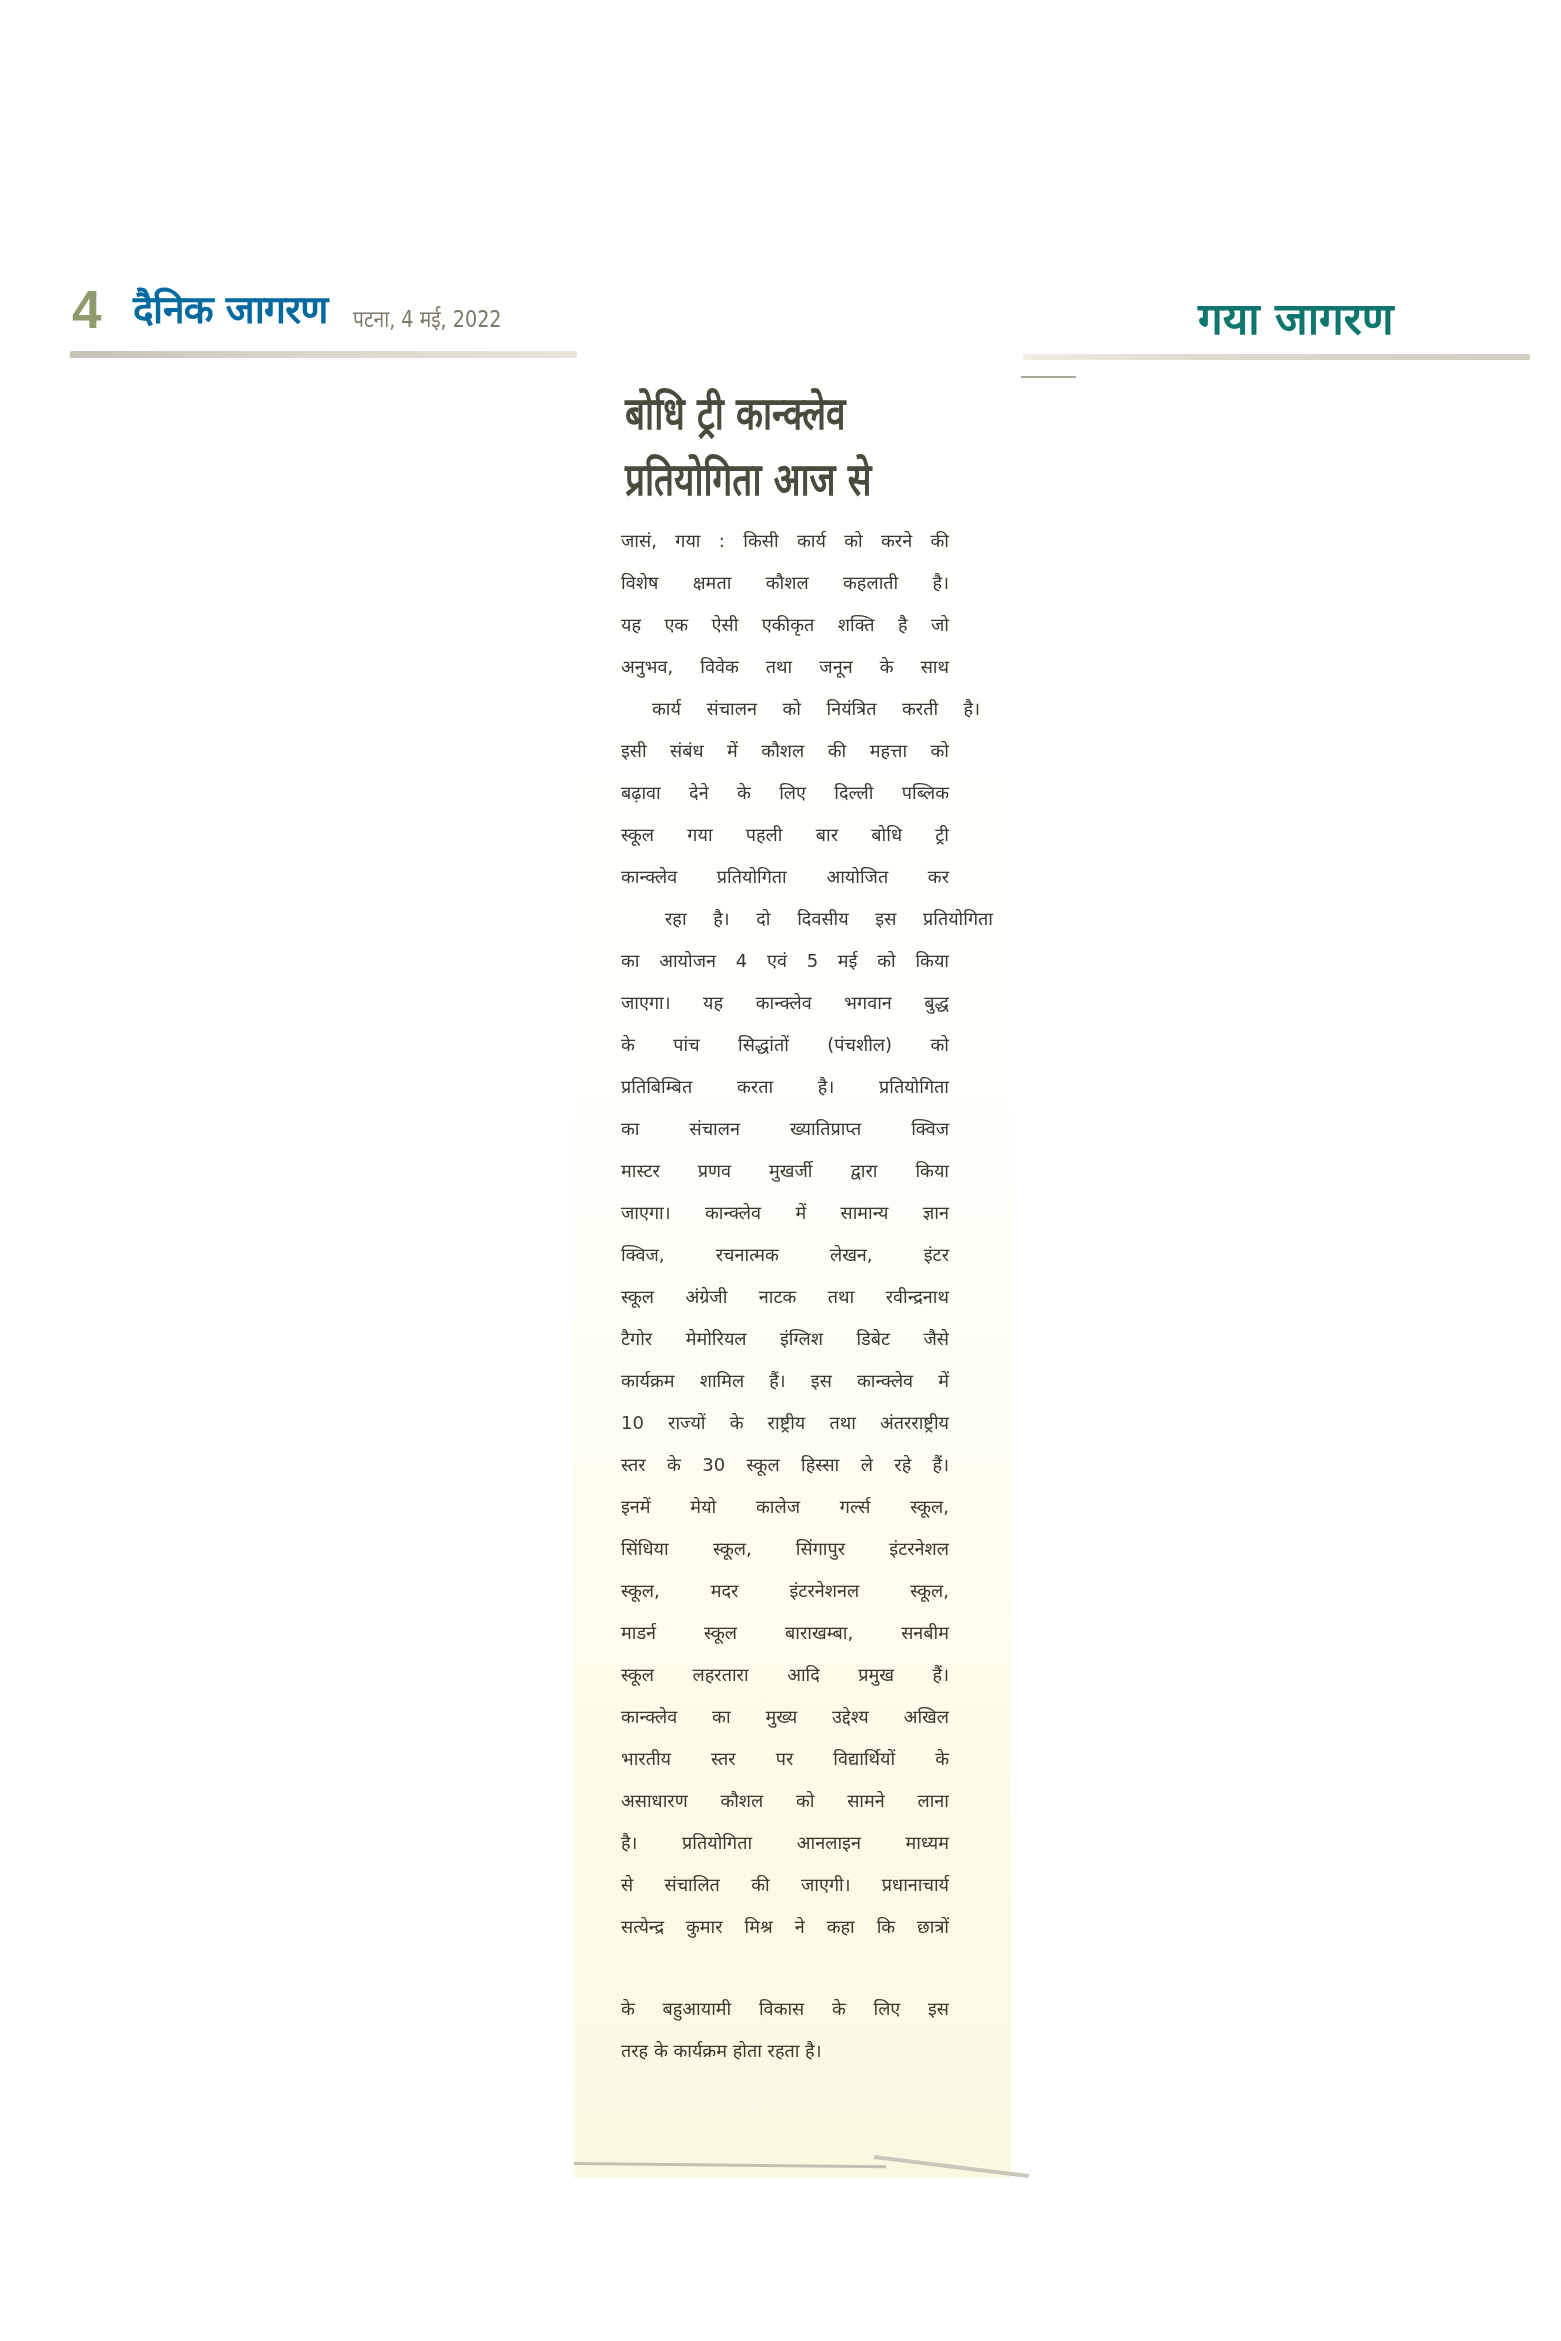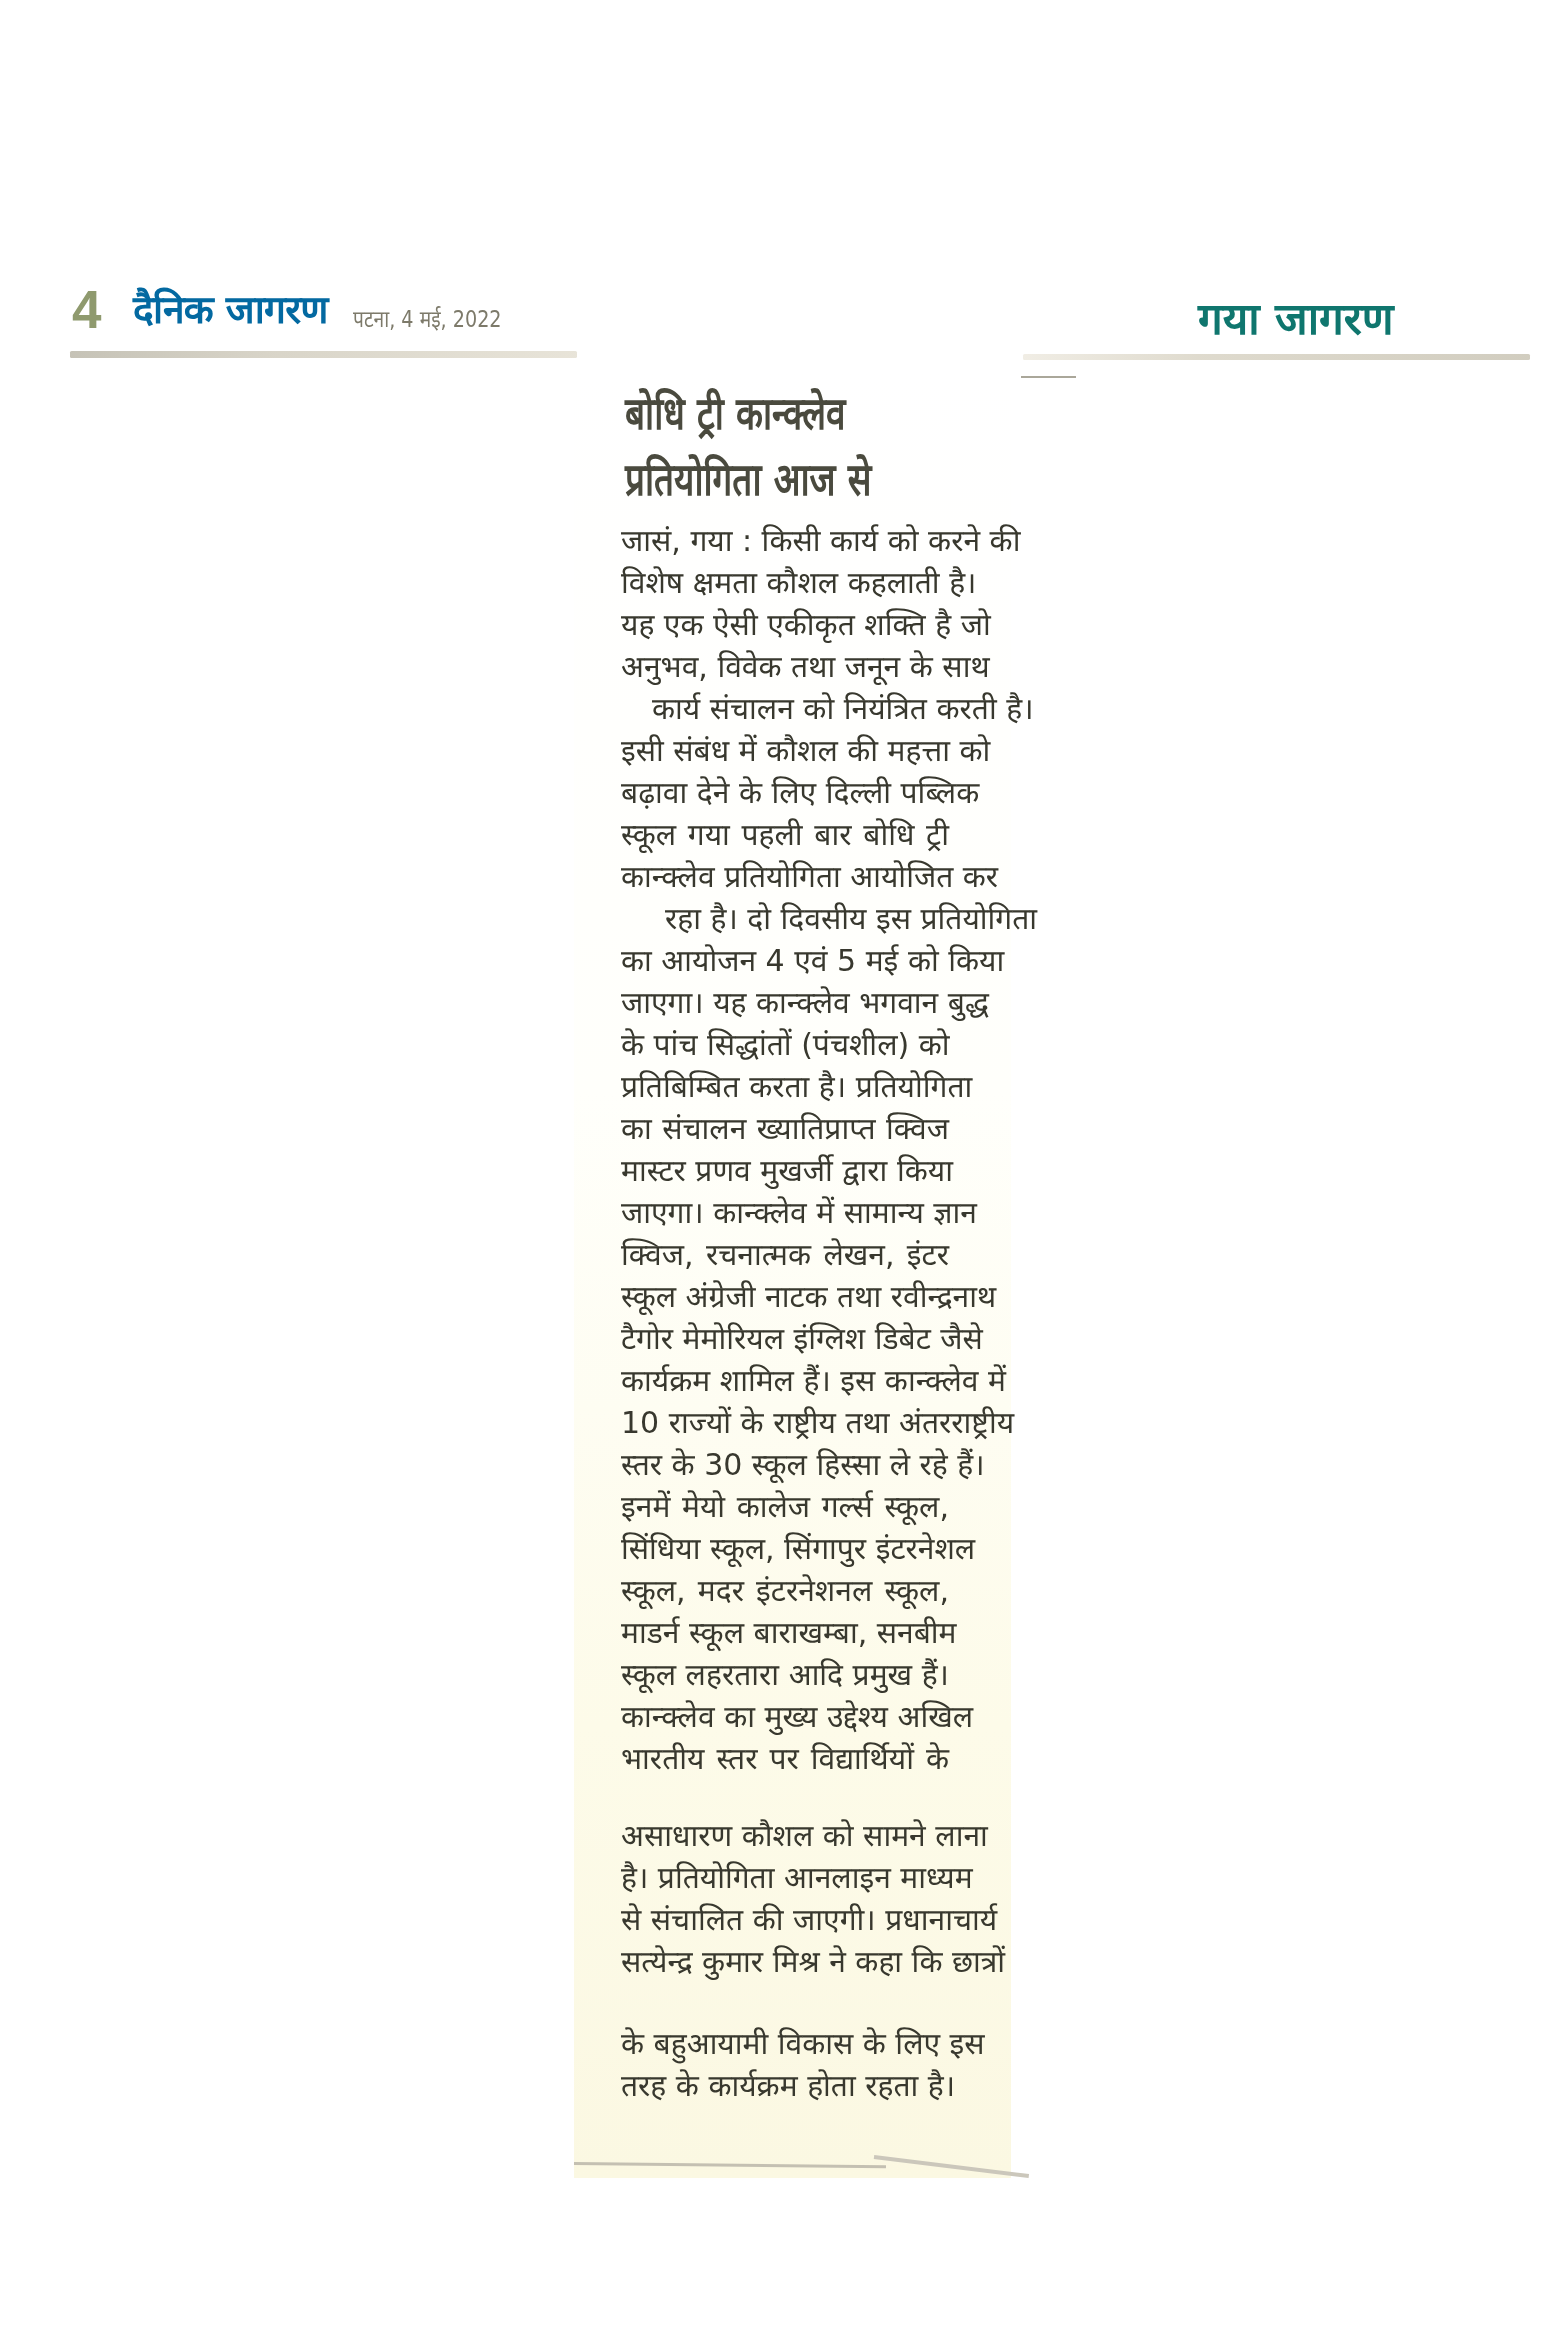--- a/index.html
+++ b/index.html
@@ -48,21 +48,21 @@
       left: 574px; top: 367px; width: 437px; height: 1811px;
       background: linear-gradient(180deg, #ffffff 0%, #fffffb 40%, #fdfbe9 75%, #fbf8e2 100%);
     }
     .headline {
       left: 625px; top: 381px; width: 343px;
       font-size: 45px; line-height: 66px; font-weight: bold; color: #4a4a3e;
       transform: scaleX(0.78); transform-origin: left top; white-space: nowrap;
     }
     .body-text {
       left: 621px; top: 520px; width: 328px;
-      font-size: 30px; line-height: 42px; color: #38382e;
+      font-size: 18px; line-height: 42px; color: #38382e;
     }
     .body-line {
       display: block; height: 42px; white-space: nowrap; overflow: visible;
       text-align: justify; text-align-last: justify;
       transform-origin: left center;
     }
     .body-line.last { text-align-last: left; }
     .edge-bottom-left {
       left: 574px; top: 2162px; width: 312px; height: 3.1px; background: #c4c0b2;
       transform: rotate(0.6deg); transform-origin: left;
@@ -118,21 +118,21 @@
   <span class="body-line" style="display: block; width: 328px;">कार्यक्रम शामिल हैं। इस कान्क्लेव में</span>
   <span class="body-line" style="display: block; width: 328px;">10 राज्यों के राष्ट्रीय तथा अंतरराष्ट्रीय</span>
   <span class="body-line" style="display: block; width: 328px;">स्तर के 30 स्कूल हिस्सा ले रहे हैं।</span>
   <span class="body-line" style="display: block; width: 328px;">इनमें मेयो कालेज गर्ल्स स्कूल,</span>
   <span class="body-line" style="display: block; width: 328px;">सिंधिया स्कूल, सिंगापुर इंटरनेशल</span>
   <span class="body-line" style="display: block; width: 328px;">स्कूल, मदर इंटरनेशनल स्कूल,</span>
   <span class="body-line" style="display: block; width: 328px;">माडर्न स्कूल बाराखम्बा, सनबीम</span>
   <span class="body-line" style="display: block; width: 328px;">स्कूल लहरतारा आदि प्रमुख हैं।</span>
   <span class="body-line" style="display: block; width: 328px;">कान्क्लेव का मुख्य उद्देश्य अखिल</span>
   <span class="body-line" style="display: block; width: 328px;">भारतीय स्तर पर विद्यार्थियों के</span>
-  <span class="body-line" style="display: block; width: 328px; margin-top: 35px;">असाधारण कौशल को सामने लाना</span>
+  <span class="body-line" style="display: block; width: 328px;">असाधारण कौशल को सामने लाना</span>
   <span class="body-line" style="display: block; width: 328px;">है। प्रतियोगिता आनलाइन माध्यम</span>
   <span class="body-line" style="display: block; width: 328px;">से संचालित की जाएगी। प्रधानाचार्य</span>
   <span class="body-line" style="display: block; width: 328px;">सत्येन्द्र कुमार मिश्र ने कहा कि छात्रों</span>
   <span class="body-line" style="display: block; width: 328px; margin-top: 40px;">के बहुआयामी विकास के लिए इस</span>
   <span class="body-line last" style="display: block; width: 328px;">तरह के कार्यक्रम होता रहता है।</span>
 </div>
 
 <div class="abs edge-bottom-left"></div>
 <div class="abs edge-bottom-right"></div>
 

